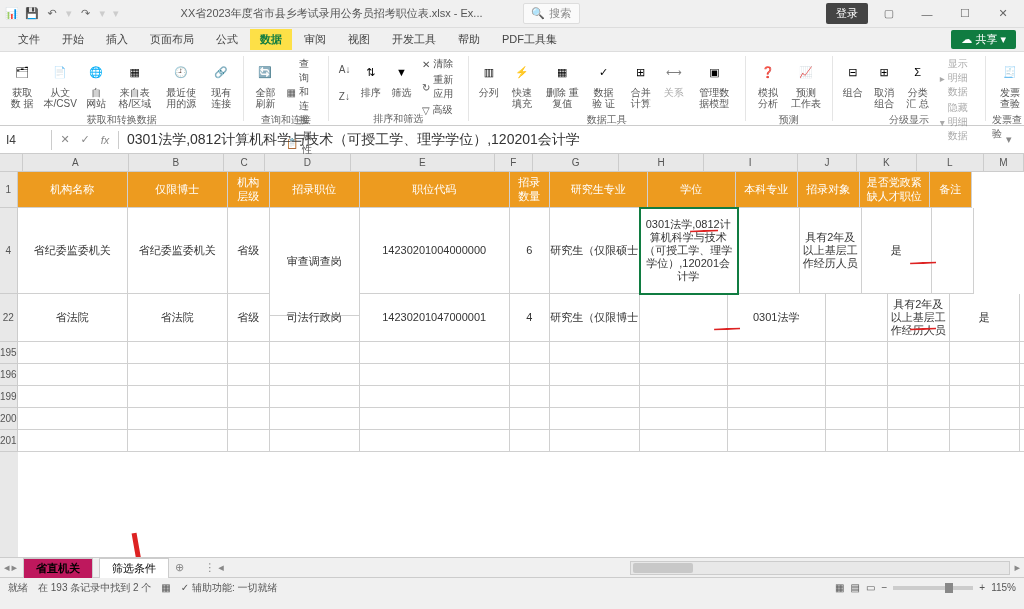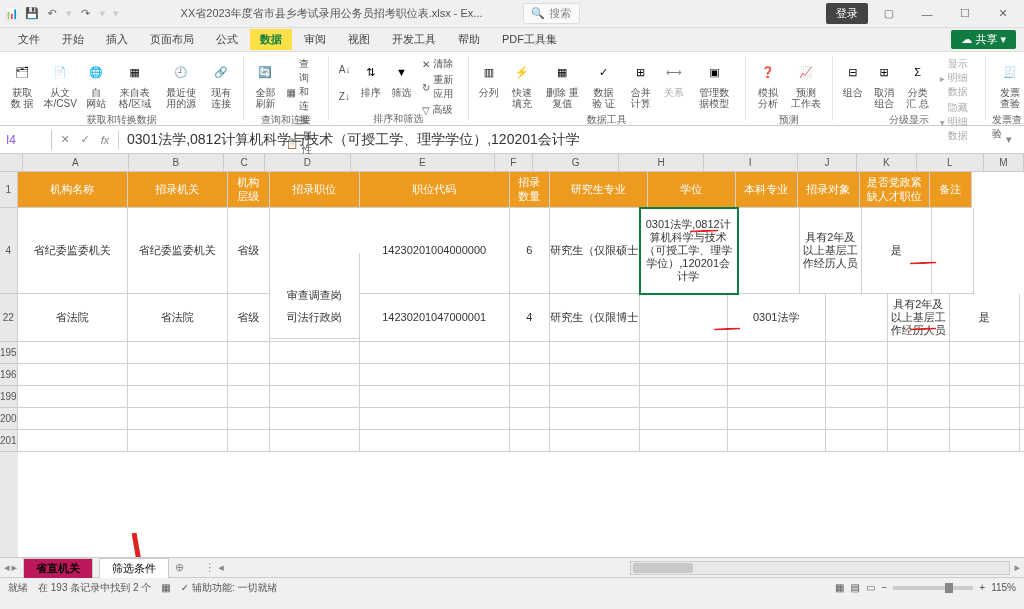--- a/index.html
+++ b/index.html
@@ -30,21 +30,21 @@
 .rgroup-items { display: flex; gap: 2px; flex: 1; align-items: flex-start; }
 .rgroup-label { font-size: 10px; color: #666; margin-top: 2px; }
 .rbtn-lg { display: flex; flex-direction: column; align-items: center; gap: 1px; padding: 2px 4px; min-width: 28px; }
 .rbtn-lg .ricon { width: 28px; height: 28px; display: flex; align-items: center; justify-content: center; }
 .rbtn-lg .rlabel { font-size: 10px; color: #555; text-align: center; line-height: 1.1; }
 .rbtn-sm { display: flex; align-items: center; gap: 3px; padding: 1px 4px; font-size: 10px; color: #555; }
 .rcol { display: flex; flex-direction: column; gap: 0px; justify-content: space-around; height: 54px; }
 
 
 .formula-bar { height: 28px; background: #fff; border-bottom: 1px solid #ccc; display: flex; align-items: center; }
-.name-box { width: 52px; padding: 3px 6px; border-right: 1px solid #ccc; font-size: 12px; color: #8b5cf6; }
+.name-box { width: 52px; padding: 3px 6px; border-right: 1px solid #ccc; font-size: 12px; color: #404040; }
 .fb-btns { display: flex; gap: 2px; padding: 0 4px; border-right: 1px solid #ccc; }
 .fb-btn { width: 18px; height: 18px; display: flex; align-items: center; justify-content: center; color: #888; }
 .formula-text { padding: 2px 8px; font-size: 14px; color: #333; flex: 1; }
 .fb-expand { width: 18px; color: #888; }
 
 
 .grid-area { position: relative; background: #fff; height: 403px; display: flex; flex-direction: column; }
 .col-headers { display: flex; height: 18px; background: #f0f0f0; border-bottom: 1px solid #ccc; }
 .corner { width: 24px; border-right: 1px solid #ccc; background: #e8e8e8; }
 .colh { text-align: center; font-size: 10px; color: #555; border-right: 1px solid #ccc; display: flex; align-items: center; justify-content: center; background: #e8e8e8; }
@@ -315,40 +315,40 @@
         <div class="rowh" style="height: 22px;">195</div>
         <div class="rowh" style="height: 22px;">196</div>
         <div class="rowh" style="height: 22px;">199</div>
         <div class="rowh" style="height: 22px;">200</div>
         <div class="rowh" style="height: 22px;">201</div>
       </div>
     <div class="data-cells" id="datacells">
       <div class="arrow-annotation" style="left:96px; bottom:-30px;">↘</div>
     <div class="drow hdr-row" style="height: 36px; position: relative;">
           <div class="dcell wA" style="height: 36px; white-space: normal; line-height: 1.2;">机构名称</div>
-          <div class="dcell wB" style="height: 36px; white-space: normal; line-height: 1.2;">招录机关</div>
+          <div class="dcell wB" style="height: 36px; white-space: normal; line-height: 1.2;">仅限博士</div>
           <div class="dcell wC" style="height: 36px; white-space: normal; line-height: 1.2;">机构
 层级</div>
           <div class="dcell wD" style="height: 36px; white-space: normal; line-height: 1.2;">招录职位</div>
           <div class="dcell wE" style="height: 36px; white-space: normal; line-height: 1.2;">职位代码</div>
           <div class="dcell wF" style="height: 36px; white-space: normal; line-height: 1.2;">招录
 数量</div>
           <div class="dcell wI" style="height: 36px; white-space: normal; line-height: 1.2;">研究生专业</div>
           <div class="dcell wH" style="height: 36px; white-space: normal; line-height: 1.2;">学位</div>
           <div class="dcell wJ" style="height: 36px; white-space: normal; line-height: 1.2;">本科专业</div>
           <div class="dcell wK" style="height: 36px; white-space: normal; line-height: 1.2;">招录对象</div>
           <div class="dcell wL" style="height: 36px; white-space: normal; line-height: 1.2;">是否党政紧
 缺人才职位</div>
           <div class="dcell wM" style="height: 36px; white-space: normal; line-height: 1.2;">备注</div>
         </div>
         <div class="drow" style="height: 86px; position: relative;">
           <div class="dcell wA" style="height: 86px; white-space: nowrap; line-height: 1.2;">省纪委监委机关</div>
           <div class="dcell wB" style="height: 86px; white-space: nowrap; line-height: 1.2;">省纪委监委机关</div>
           <div class="dcell wC" style="height: 86px; white-space: nowrap; line-height: 1.2;">省级</div>
-          <div class="dcell wD" style="height: 86px; white-space: nowrap; line-height: 1.2; margin-top: 45px;">审查调查岗</div>
+          <div class="dcell wD" style="height: 108px; white-space: nowrap; line-height: 1.2;">审查调查岗</div>
           <div class="dcell wE" style="height: 86px; white-space: nowrap; line-height: 1.2;">14230201004000000</div>
           <div class="dcell wF" style="height: 86px; white-space: nowrap; line-height: 1.2;">6</div>
           <div class="dcell wG" style="height: 86px; white-space: nowrap; line-height: 1.2;">研究生（仅限硕士</div>
           <div class="dcell wI selected-cell" style="height: 86px; white-space: normal; line-height: 1.2;">0301法学,0812计算机科学与技术（可授工学、理学学位）,120201会计学</div>
           <div class="dcell wJ" style="height: 86px; white-space: nowrap; line-height: 1.2;"></div>
           <div class="dcell wK" style="height: 86px; white-space: normal; line-height: 1.2;">具有2年及以上基层工作经历人员</div>
           <div class="dcell wL" style="height: 86px; white-space: normal; line-height: 1.2;">是</div>
           <div class="dcell wM" style="height: 86px; white-space: nowrap; line-height: 1.2;"></div>
           <div class="red-stroke" style="left: 672px; top: 18px; width: 28px; height: 6px;"></div>
           <div class="red-stroke" style="left: 892px; top: 50px; width: 26px; height: 6px;"></div>

